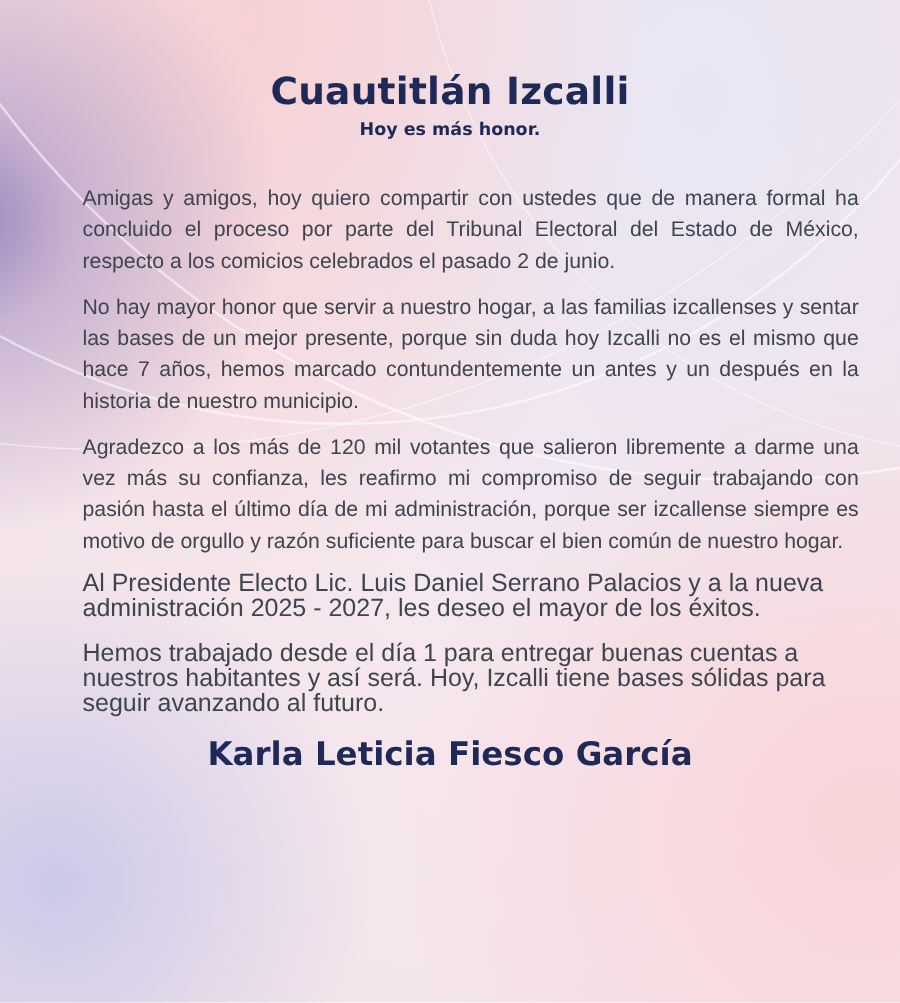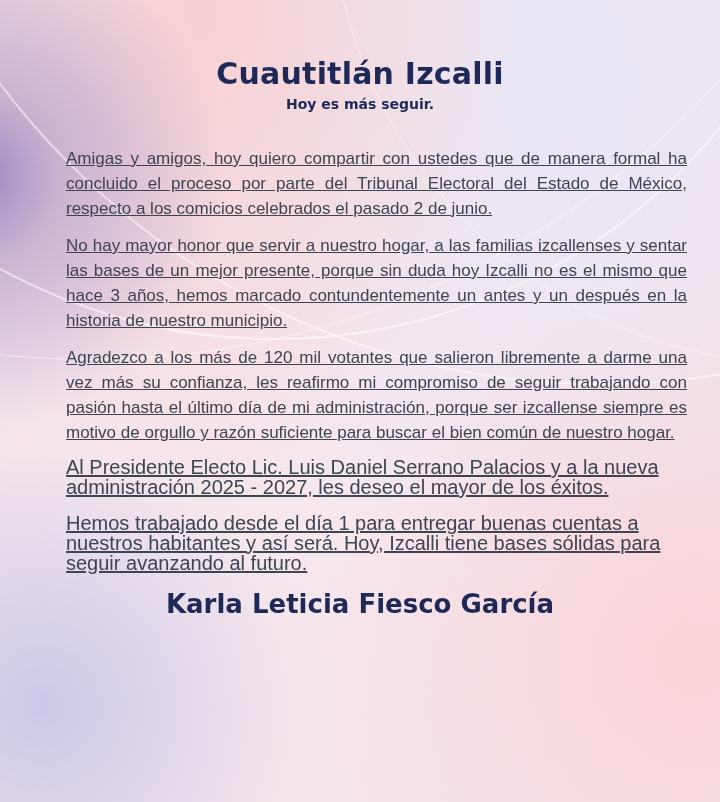--- a/index.html
+++ b/index.html
@@ -59,21 +59,20 @@
     margin-top: 5px;
     font-family: "DejaVu Sans", sans-serif;
     font-weight: 700;
     font-size: 14px;
     color: #1f2957;
   }
 
   .content {
     margin: 34px 33px 0 66px;
     color: #3e4450;
-    text-decoration: underline;
   }
 
   .content p.body {
     font-size: 17px;
     line-height: 25px;
     text-align: justify;
     margin-bottom: 12px;
   }
 
   .content p.small {
@@ -98,26 +97,26 @@
 
   <div class="arc arc1"></div>
   <div class="arc arc2"></div>
   <div class="arc arc3"></div>
   <div class="arc arc4"></div>
 
   <div class="sheet">
 
     <div class="header">
       <div class="title">Cuautitlán Izcalli</div>
-      <div class="subtitle">Hoy es más seguir.</div>
+      <div class="subtitle">Hoy es más honor.</div>
     </div>
 
     <div class="content">
       <p class="body">Amigas y amigos, hoy quiero compartir con ustedes que de manera formal ha concluido el proceso por parte del Tribunal Electoral del Estado de México, respecto a los comicios celebrados el pasado 2 de junio.</p>
-      <p class="body">No hay mayor honor que servir a nuestro hogar, a las familias izcallenses y sentar las bases de un mejor presente, porque sin duda hoy Izcalli no es el mismo que hace 3 años, hemos marcado contundentemente un antes y un después en la historia de nuestro municipio.</p>
+      <p class="body">No hay mayor honor que servir a nuestro hogar, a las familias izcallenses y sentar las bases de un mejor presente, porque sin duda hoy Izcalli no es el mismo que hace 7 años, hemos marcado contundentemente un antes y un después en la historia de nuestro municipio.</p>
       <p class="body">Agradezco a los más de 120 mil votantes que salieron libremente a darme una vez más su confianza, les reafirmo mi compromiso de seguir trabajando con pasión hasta el último día de mi administración, porque ser izcallense siempre es motivo de orgullo y razón suficiente para buscar el bien común de nuestro hogar.</p>
       <p class="small">Al Presidente Electo Lic. Luis Daniel Serrano Palacios y a la nueva administración 2025 - 2027, les deseo el mayor de los éxitos.</p>
       <p class="small">Hemos trabajado desde el día 1 para entregar buenas cuentas a nuestros habitantes y así será. Hoy, Izcalli tiene bases sólidas para seguir avanzando al futuro.</p>
     </div>
 
     <div class="signature">Karla Leticia Fiesco García</div>
 
   </div>
 </div>
 

